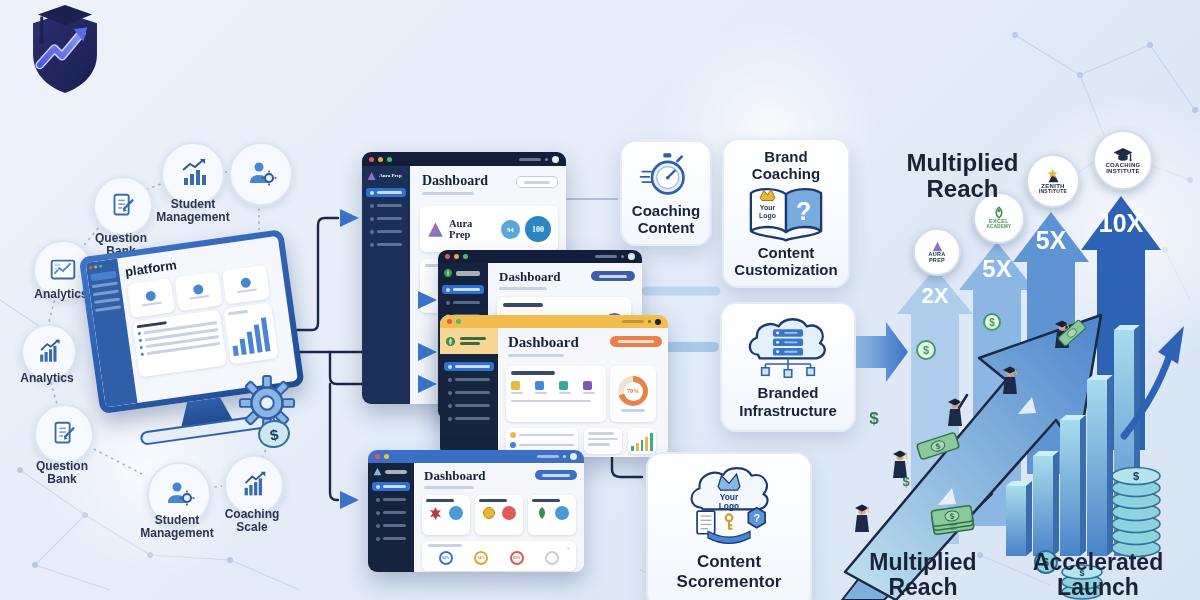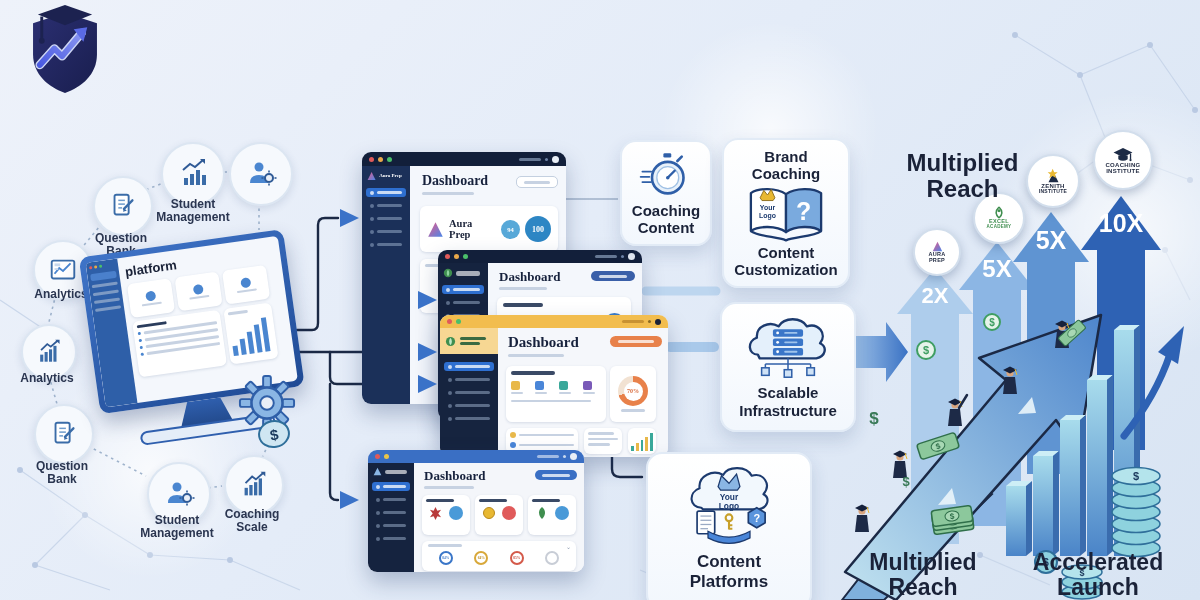--- a/index.html
+++ b/index.html
@@ -720,21 +720,21 @@
         <path d="M50,46 V52"></path>
           <path d="M26,52 H74"></path>
           <path d="M26,52 V56"></path>
           <path d="M50,52 V58"></path>
           <path d="M74,52 V56"></path>
       </g>
       <rect x="22" y="56" width="8" height="8" fill="#cfe2f6" stroke="#2f5fa8" stroke-width="1.6"></rect>
       <rect x="46" y="58" width="8" height="8" fill="#cfe2f6" stroke="#2f5fa8" stroke-width="1.6"></rect>
       <rect x="70" y="56" width="8" height="8" fill="#cfe2f6" stroke="#2f5fa8" stroke-width="1.6"></rect>
     </svg>
-    <div class="flabel" style="font-size:15px"><span>Scalable</span><br><span>Infrastructure</span></div>
+    <div class="flabel" style="font-size:15px"><span>Branded</span><br><span>Infrastructure</span></div>
   </div>
 
   <div class="fcard" style="left:646px;top:452px;width:166px;height:158px;justify-content:flex-start;gap:4px;padding-top:10px;box-sizing:border-box;z-index:5">
     <svg width="108" height="84" viewBox="0 0 110 100">
       <path d="M22,52 C8,52 6,34 20,29 C18,14 36,6 48,13 C54,2 76,2 82,14 C96,10 106,24 96,36 C104,40 102,52 90,54 L24,54 Z" fill="#f2f8fd" stroke="#1c3a6e" stroke-width="2.5" stroke-linejoin="round"></path>
       <polygon points="42,27 46,14 55,23 64,12 68,27 65,31 45,31" fill="#8ab6e4" stroke="#1c3a6e" stroke-width="1.5"></polygon>
       <text x="55" y="43" text-anchor="middle" font-size="10" font-weight="bold" fill="#1c3a6e">Your</text>
       <text x="55" y="54" text-anchor="middle" font-size="10" font-weight="bold" fill="#1c3a6e">Logo</text>
       <circle cx="55" cy="64" r="4" fill="none" stroke="#c8a02a" stroke-width="2.5"></circle>
       <path d="M55,68 V78 M55,73 h4 M55,77 h4" stroke="#c8a02a" stroke-width="2.5" fill="none"></path>
@@ -742,21 +742,21 @@
       <g stroke="#9aaac4" stroke-width="1.5">
           <line x1="21" y1="62" x2="34" y2="62"></line>
           <line x1="21" y1="67" x2="34" y2="67"></line>
           <line x1="21" y1="72" x2="34" y2="72"></line>
           <line x1="21" y1="77" x2="30" y2="77"></line>
         </g>
       <polygon points="88,52 98,58 98,70 88,76 78,70 78,58" fill="#5a94dc" stroke="#1c3a6e" stroke-width="2"></polygon>
       <text x="88" y="69" text-anchor="middle" font-size="13" font-weight="bold" fill="#ffffff">?</text>
       <path d="M30,80 Q55,94 80,80 L80,88 Q55,101 30,88 Z" fill="#4a86d8" stroke="#1c3a6e" stroke-width="1.5"></path>
     </svg>
-    <div class="flabel" style="font-size:17px"><span>Content</span><br><span>Platforms</span></div>
+    <div class="flabel" style="font-size:17px"><span>Content</span><br><span>Scorementor</span></div>
   </div>
 
   <svg class="abs" style="left:0;top:0;z-index:2" width="1200" height="600" viewBox="0 0 1200 600">
     <defs>
       <linearGradient id="gDiag" x1="0" y1="1" x2="1" y2="0">
           <stop offset="0" stop-color="#c2e3f0"></stop>
           <stop offset="1" stop-color="#4e86cc"></stop>
         </linearGradient>
       <linearGradient id="gBar" x1="0" y1="0" x2="0" y2="1">
           <stop offset="0" stop-color="#a8dcec"></stop>

